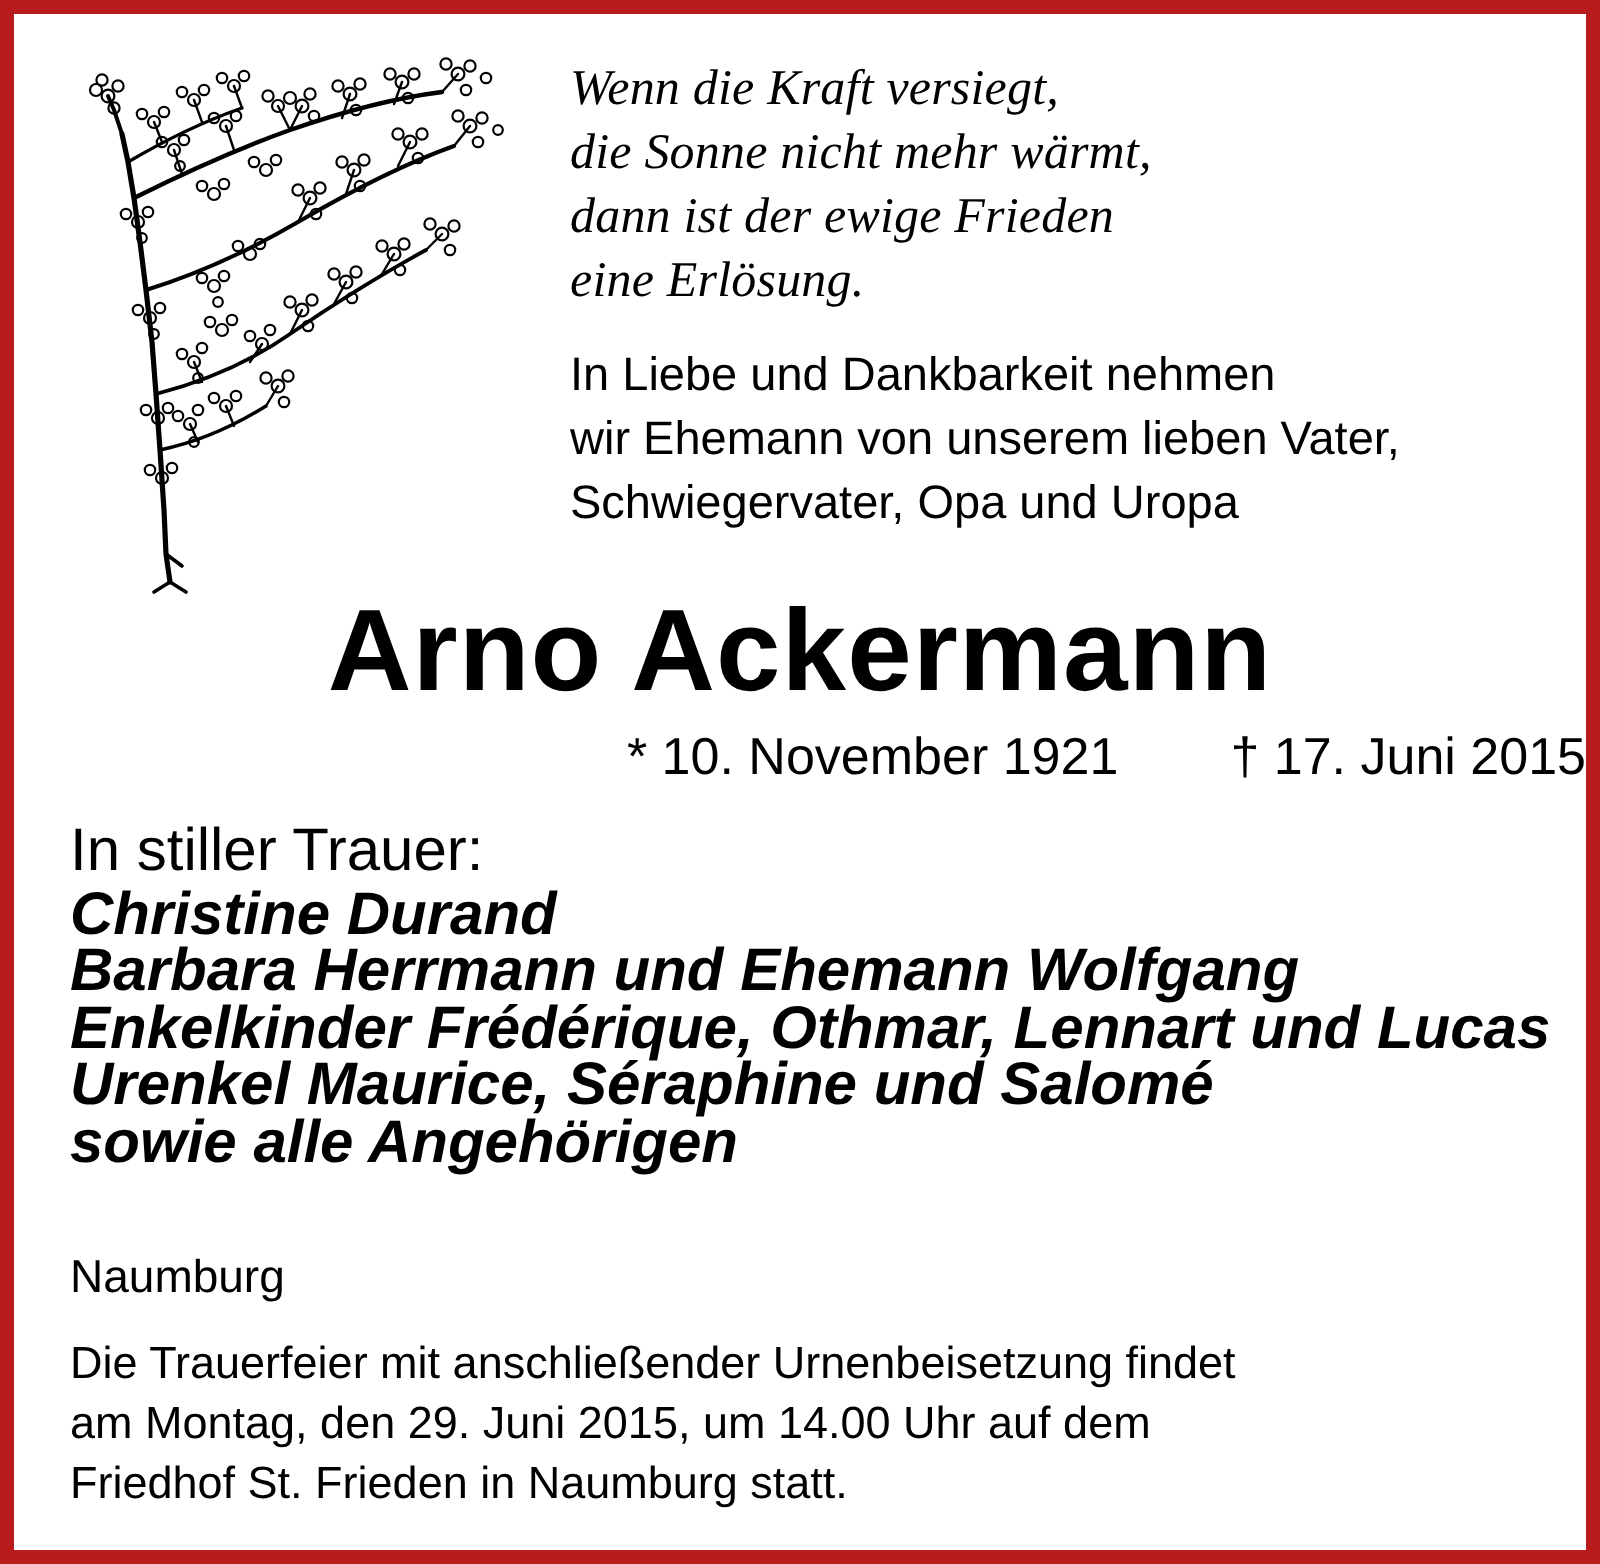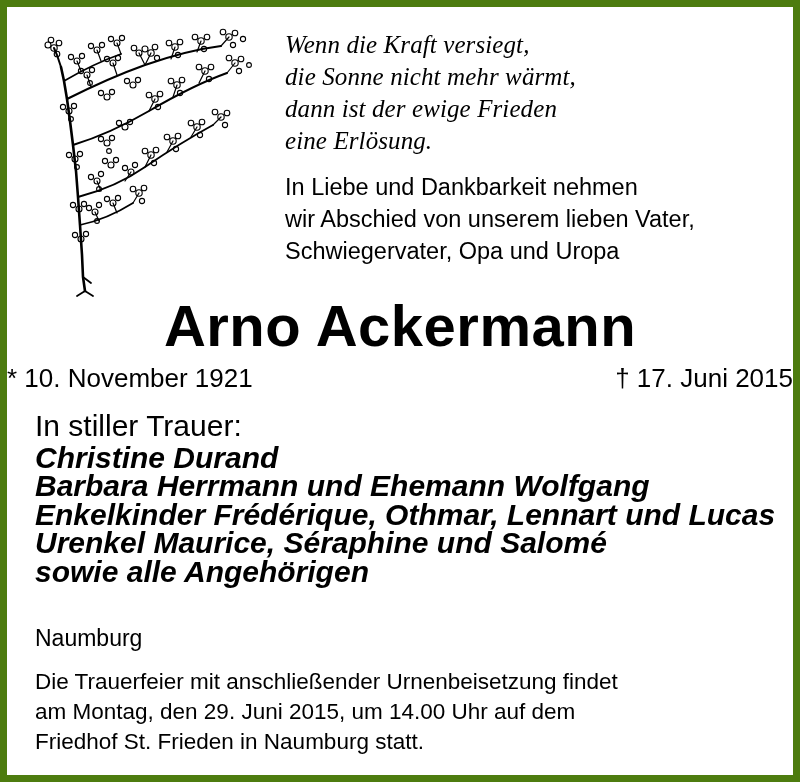--- a/index.html
+++ b/index.html
@@ -10,21 +10,21 @@
   body {
     font-family: "Liberation Sans", sans-serif;
     color: #000000;
   }
   .page {
     position: relative;
     width: 800px;
     height: 782px;
     box-sizing: border-box;
     background: #ffffff;
-    border: 7px solid #4d7c0f;
+    border: 7px solid #b91c1c;
     overflow: hidden;
   }
   .inner {
     position: relative;
     width: 100%;
     height: 100%;
     background: #ffffff;
   }
 
   
@@ -77,21 +77,21 @@
     letter-spacing: 0.5px;
   }
 
   
   .dates {
     position: absolute;
     left: 0;
     top: 356px;
     width: 100%;
     display: flex;
-    justify-content: space-between;
+    justify-content: flex-end;
     gap: 56px;
     font-size: 26px;
     line-height: 30px;
   }
 
   
   .mourners {
     position: absolute;
     left: 28px;
     top: 405px;
@@ -352,21 +352,21 @@
 
     <div class="verse">
       <div>Wenn die Kraft versiegt,</div>
       <div>die Sonne nicht mehr wärmt,</div>
       <div>dann ist der ewige Frieden</div>
       <div>eine Erlösung.</div>
     </div>
 
     <div class="intro">
       <div>In Liebe und Dankbarkeit nehmen</div>
-      <div>wir Abschied von unserem lieben Vater,</div>
+      <div>wir Ehemann von unserem lieben Vater,</div>
       <div>Schwiegervater, Opa und Uropa</div>
     </div>
 
     <div class="name">Arno Ackermann</div>
 
     <div class="dates">
       <span>* 10. November 1921</span>
       <span>† 17. Juni 2015</span>
     </div>
 

